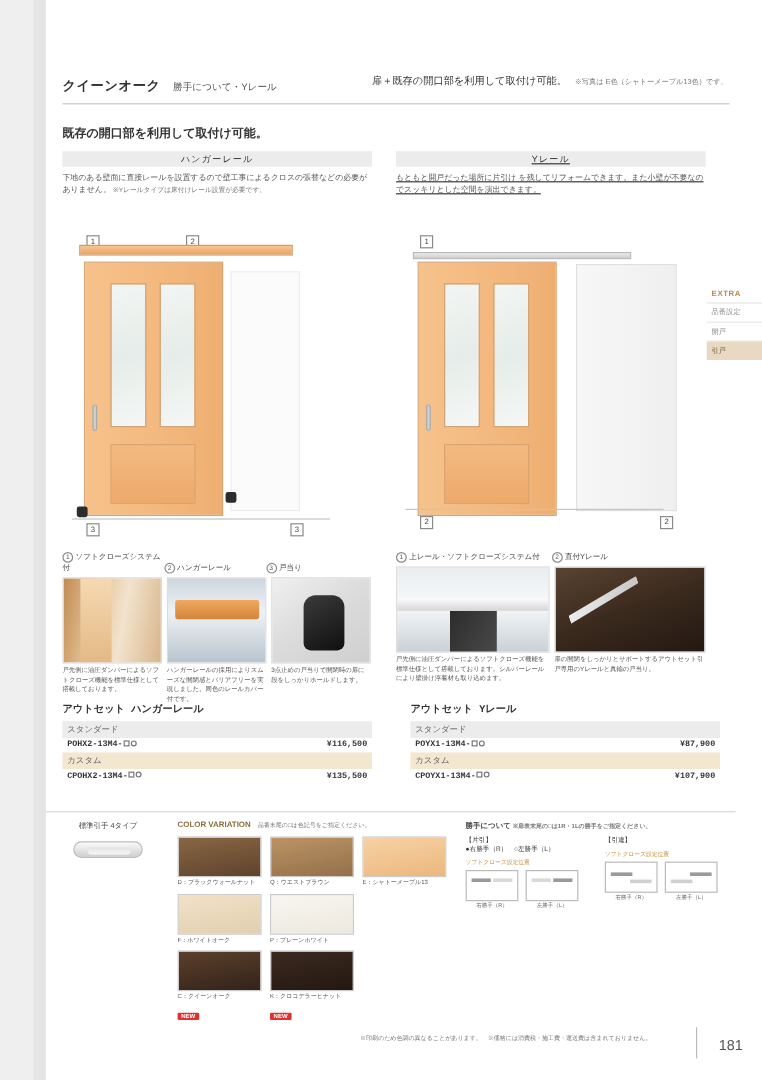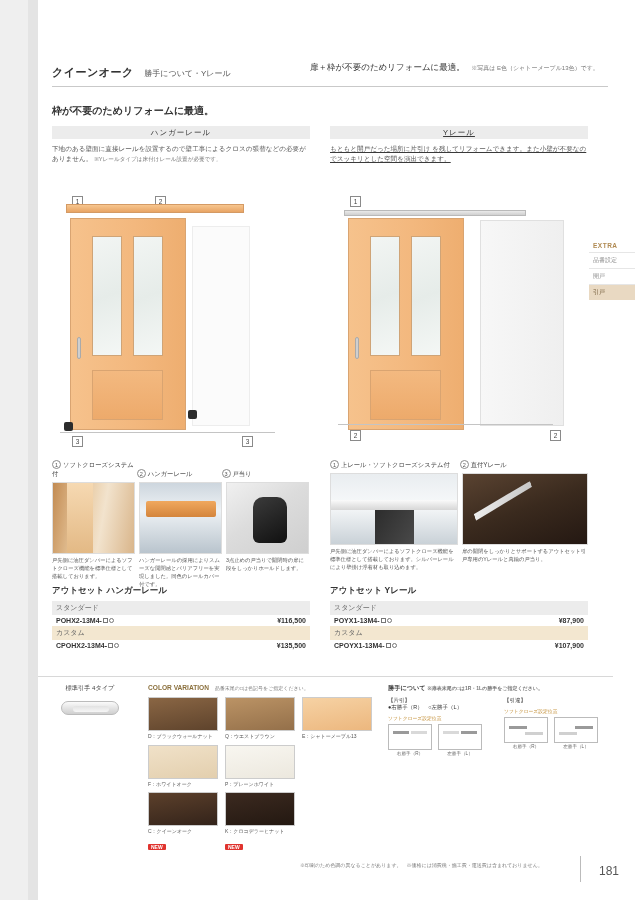--- a/index.html
+++ b/index.html
@@ -178,23 +178,23 @@
   }
   .p-yrail { background:linear-gradient(160deg,#5a4331 0%, #3a2a1e 50%, #241812 100%); }
   .p-yrail:after{
     content:""; position:absolute; left:10px; top:16px; width:64px; height:34px;
     background:linear-gradient(115deg,#f2f2f2,#bdbdbd);
     transform:rotate(-18deg);
     clip-path:polygon(0 42%,100% 0,100% 18%,0 62%);
   }
 
   
-  .prodblock { position:absolute; top:585px; }
+  .prodblock { position:absolute; top:585px;font-family:Liberation Mono, monospace; }
   .prodblock.l { left:52px; width:258px; }
-  .prodblock.r { left:330px; width:258px; }
+  .prodblock.r { left:342px; width:258px; }
   .prodname { font-size:8.5px; font-weight:bold; color:#333; }
   .tbl { margin-top:4px; width:258px; border-collapse:collapse; }
   .tbl td { font-size:7px; padding:2px 4px; border:none; }
   .rowlabel { font-size:5.5px; color:#666; padding-left:4px; }
   .r-std { background:#ececec; }
   .r-std2 { background:#ffffff; }
   .r-cus { background:#f3e7d0; }
   .r-cus2 { background:#ffffff; }
   .code { font-weight:bold; font-size:7.5px; color:#333; }
   .price { text-align:right; font-weight:bold; font-size:7.5px; color:#333; }
@@ -279,26 +279,26 @@
 <div class="page">
 
   <div class="spine"></div>
   <div class="spine-inner"></div>
 
   <div class="hdr">
     <span class="hdr-title">クイーンオーク</span>
     <span class="hdr-sub">勝手について・Yレール</span>
   </div>
   <div class="hdr-right">
-    <span>扉＋枠が不要のためリフォームに最適。</span>
+    <span>扉＋既存の開口部を利用して取付け可能。</span>
     <span class="note">※写真は E色（シャトーメープル13色）です。</span>
   </div>
   <div class="hdr-rule"></div>
 
-  <div class="lead">枠が不要のためリフォームに最適。</div>
+  <div class="lead">既存の開口部を利用して取付け可能。</div>
 
   <div class="col col-l">
     <div class="band">ハンガーレール</div>
     <div class="col-body">
       <span>下地のある壁面に直接レールを設置するので壁工事によるクロスの張替などの必要がありません。</span>
       <span class="tiny">※Yレールタイプは床付けレール設置が必要です。</span>
     </div>
   </div>
 
   <div class="col col-r">

